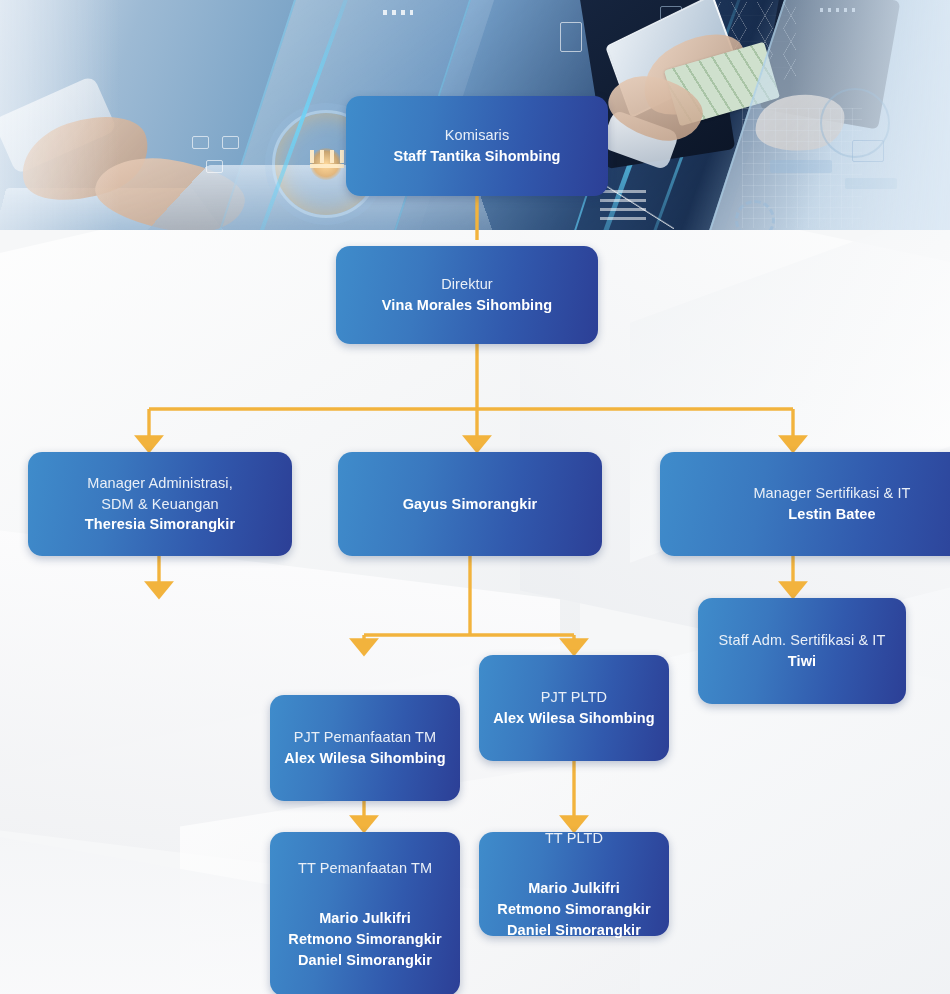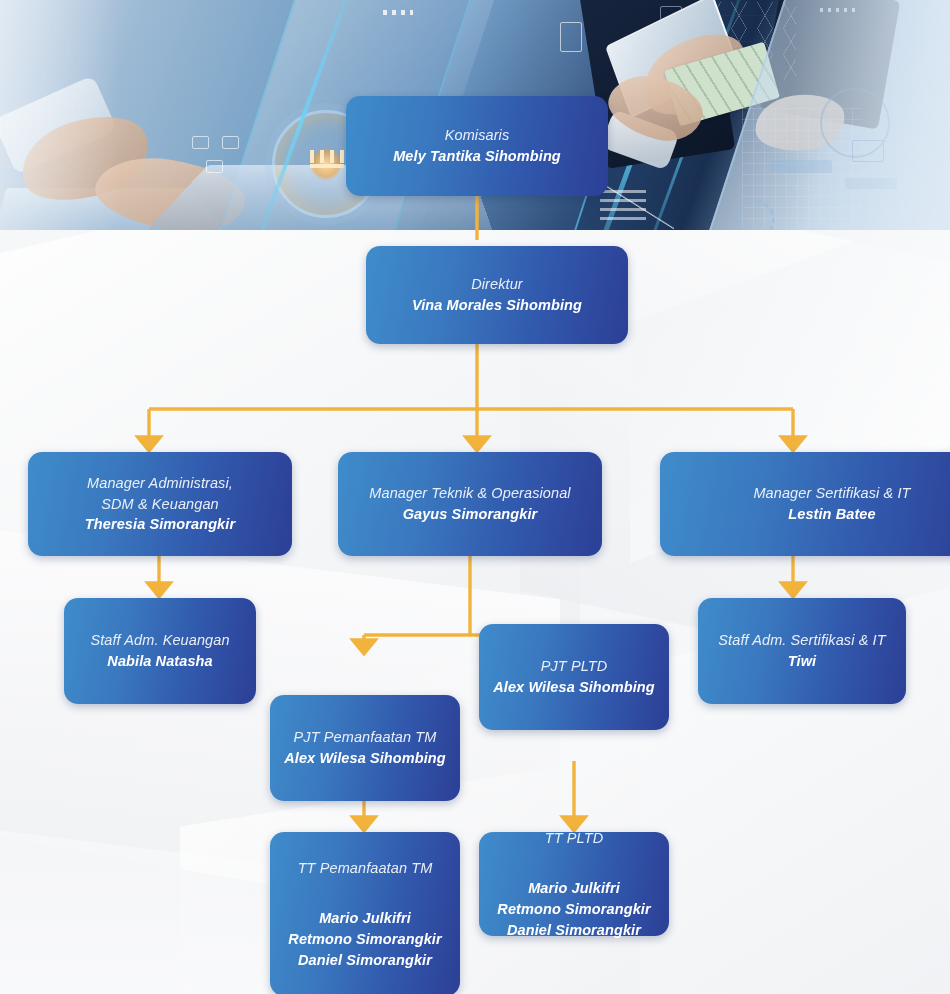--- a/index.html
+++ b/index.html
@@ -11,21 +11,20 @@
     overflow: hidden;
     font-family: "Liberation Sans", "DejaVu Sans", sans-serif;
   }
 
   #org-root {
     position: relative;
     width: 950px;
     height: 994px;
     background: #4c1d95;
     overflow: hidden;
-    font-style: italic;
   }
 
   
   .bg-layer {
     position: absolute;
     inset: 0;
     background: #f6f7f8;
     z-index: 0;
   }
   .bg-shape { position: absolute; z-index: 0; }
@@ -308,31 +307,31 @@
     color: #ffffff;
     letter-spacing: .1px;
   }
   .node .people {
     margin-top: 30px;
   }
   .node .people .person { display: block; }
 
   
   .n-komisaris { left: 346px; top: 96px;  width: 262px; height: 100px; }
-  .n-direktur  { left: 366px; top: 246px; width: 262px; height: 98px;  }
+  .n-direktur  { left: 336px; top: 246px; width: 262px; height: 98px;  }
 
   .n-mgr-admin { left: 28px;  top: 452px; width: 264px; height: 104px; }
   .n-mgr-teknik{ left: 338px; top: 452px; width: 264px; height: 104px; }
   .n-mgr-sert  { left: 660px; top: 452px; width: 318px; height: 104px; padding-left: 36px; }
 
   .n-staff-keu { left: 64px;  top: 598px; width: 192px; height: 106px; }
   .n-staff-sert{ left: 698px; top: 598px; width: 208px; height: 106px; }
 
   .n-pjt-tm    { left: 270px; top: 655px; width: 190px; height: 106px; margin-top: 40px; }
-  .n-pjt-pltd  { left: 479px; top: 624px; width: 190px; height: 106px; }
+  .n-pjt-pltd  { left: 479px; top: 655px; width: 190px; height: 106px; }
 
   .n-tt-tm     { left: 270px; top: 832px; width: 190px; height: 164px; }
   .n-tt-pltd   { left: 479px; top: 832px; width: 190px; height: 104px; }
 </style>
 </head>
 <body>
 
 <div id="org-root">
 
   <div class="bg-layer"></div>
@@ -416,48 +415,43 @@
       <line x1="364" y1="635" x2="364" y2="647" marker-end="url(#arrow)"></line>
       <line x1="574" y1="635" x2="574" y2="647" marker-end="url(#arrow)"></line>
 
       <line x1="364" y1="761" x2="364" y2="824" marker-end="url(#arrow)"></line>
       <line x1="574" y1="761" x2="574" y2="824" marker-end="url(#arrow)"></line>
     </g>
   </svg>
 
   <div class="node n-komisaris">
     <span class="title">Komisaris</span>
-    <span class="person">Mely Tantika Sihombing</span>
+    <span class="person">Staff Tantika Sihombing</span>
   </div>
 
   <div class="node n-direktur">
     <span class="title">Direktur</span>
     <span class="person">Vina Morales Sihombing</span>
   </div>
 
   <div class="node n-mgr-admin">
     <span class="title">Manager Administrasi,</span>
     <span class="title">SDM &amp; Keuangan</span>
     <span class="person">Theresia Simorangkir</span>
   </div>
 
   <div class="node n-mgr-teknik">
-    <span class="title">Manager Teknik &amp; Operasional</span>
     <span class="person">Gayus Simorangkir</span>
   </div>
 
   <div class="node n-mgr-sert">
     <span class="title">Manager Sertifikasi &amp; IT</span>
     <span class="person">Lestin Batee</span>
   </div>
 
-  <div class="node n-staff-keu">
-    <span class="title">Staff Adm. Keuangan</span>
-    <span class="person">Nabila Natasha</span>
-  </div>
 
   <div class="node n-staff-sert">
     <span class="title">Staff Adm. Sertifikasi &amp; IT</span>
     <span class="person">Tiwi</span>
   </div>
 
   <div class="node n-pjt-tm">
     <span class="title">PJT Pemanfaatan TM</span>
     <span class="person">Alex Wilesa Sihombing</span>
   </div>

